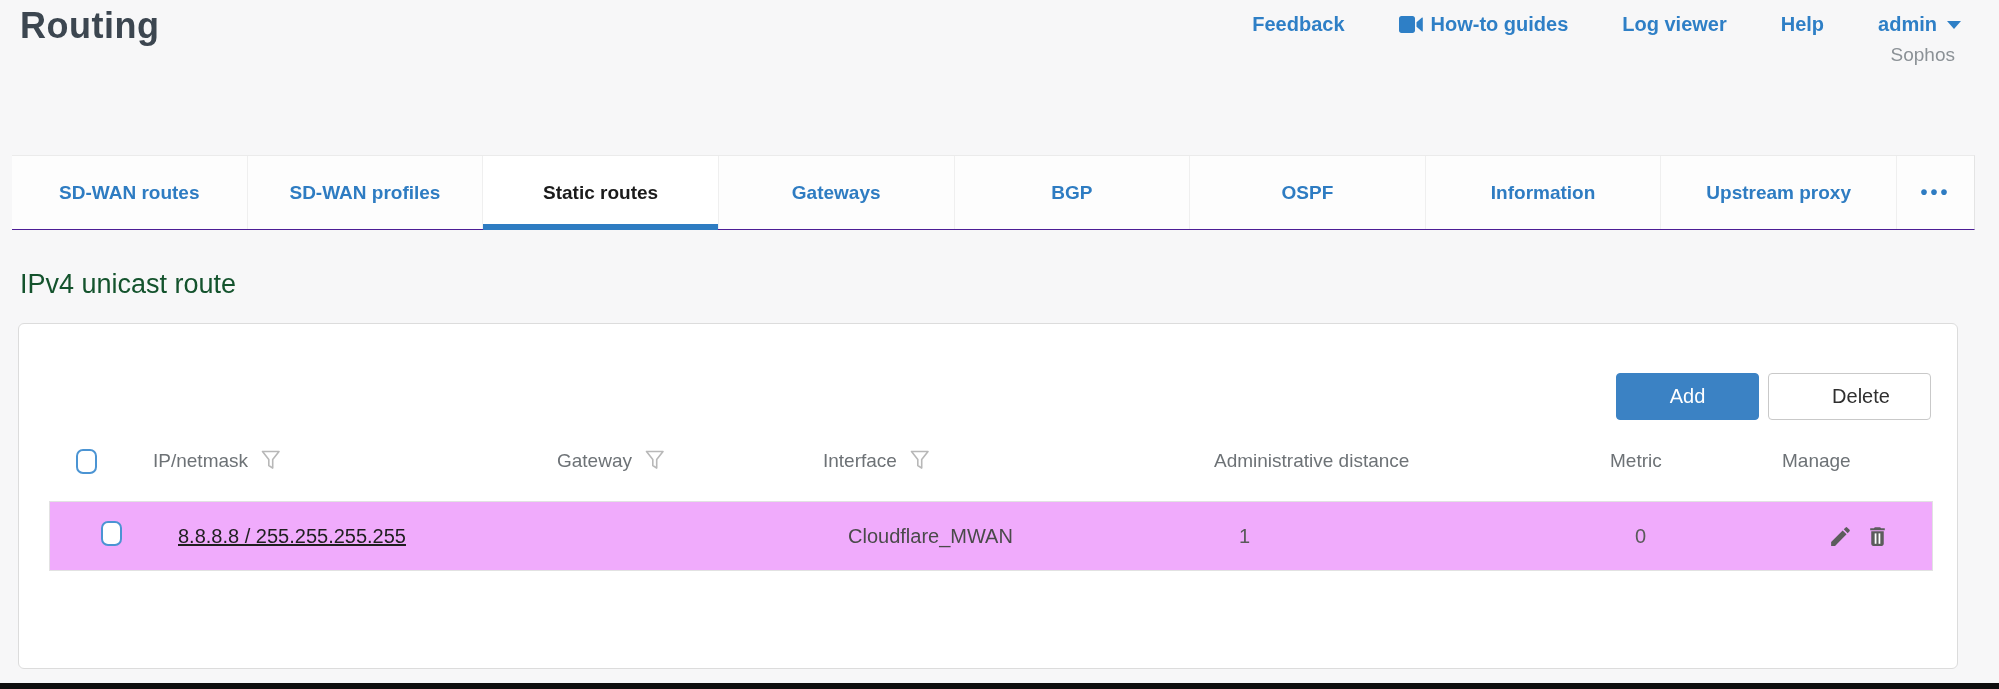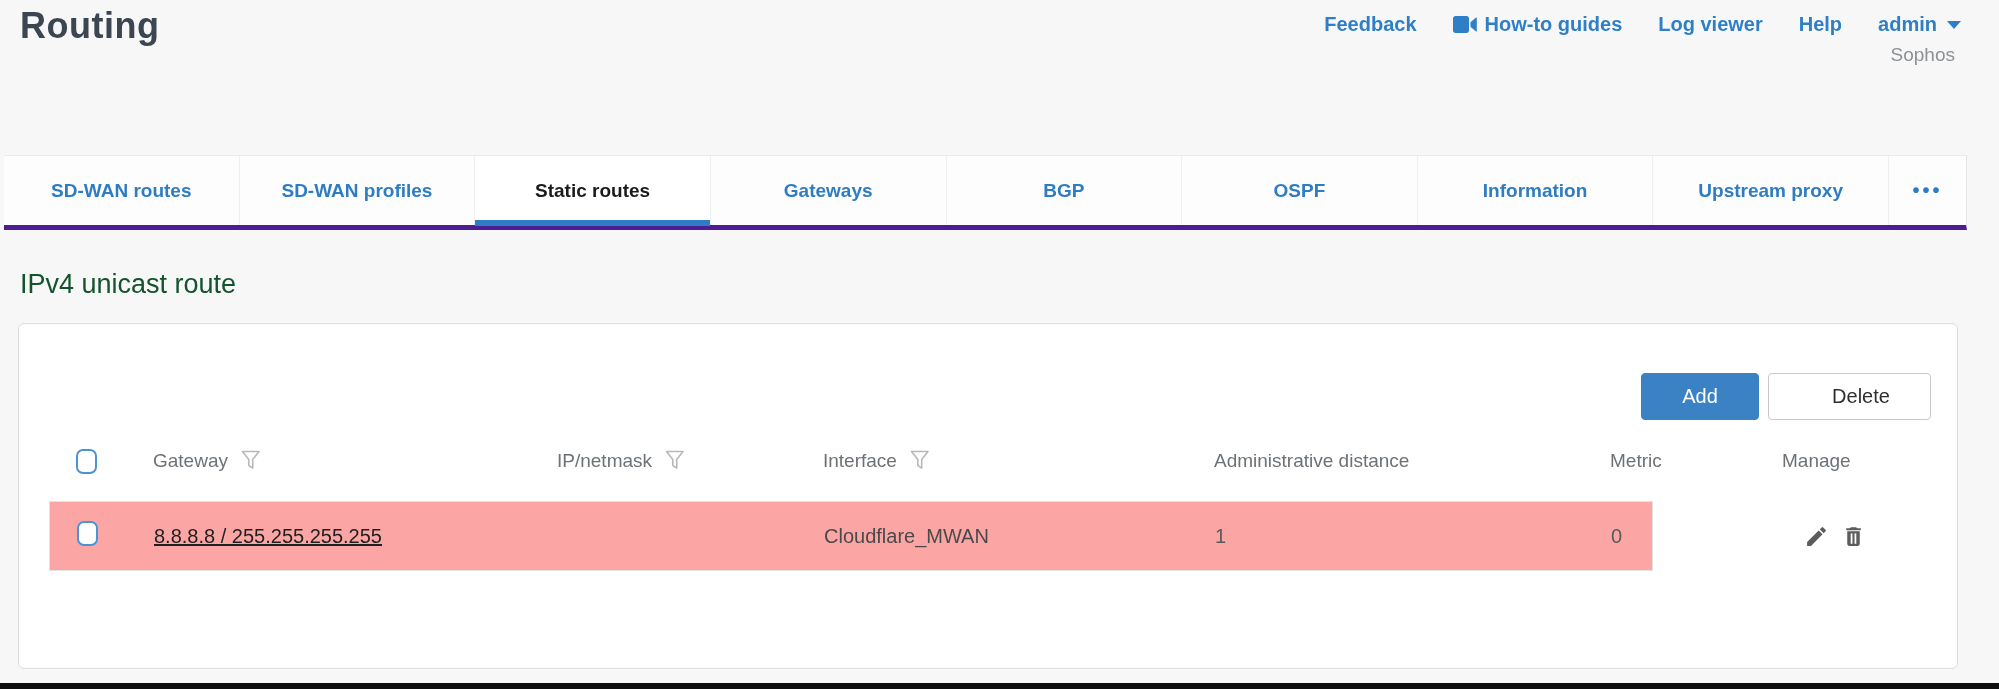--- a/index.html
+++ b/index.html
@@ -12,41 +12,41 @@
   }
   .page { position:absolute; inset:0; }
 
   
   .page-title {
     position:absolute; left:20px; top:5px;
     font-size:36px; font-weight:700; color:#3c4650; letter-spacing:.5px;
   }
   .top-nav {
     position:absolute; top:13px; right:38px;
-    display:flex; align-items:center; gap:36px;
+    display:flex; align-items:center; gap:54px;
   }
   .top-nav .navlink {
     color:#2e7fc6; font-size:20px; font-weight:600; cursor:pointer;
     display:flex; align-items:center; gap:8px; text-decoration:none;
   }
   .caret-down {
     width:0; height:0; border-left:7px solid transparent;
     border-right:7px solid transparent; border-top:8px solid #2e7fc6;
     display:inline-block; margin-left:2px;
   }
   .brand {
     position:absolute; top:44px; right:44px;
     color:#8b9196; font-size:19px; font-weight:400;
   }
 
   
   .tabbar {
-    position:absolute; left:4px; top:155px; width:1963px; height:75px;
+    position:absolute; left:12px; top:155px; width:1963px; height:75px;
     display:flex; background:#fdfdfd;
-    border-top:1px solid #ebebeb; border-bottom:5px solid #4c1d95;
+    border-top:1px solid #ebebeb; border-bottom:1px solid #4c1d95;
     border-right:1px solid #e4e4e4;
   }
   .tab {
     flex:1 1 0; display:flex; align-items:center; justify-content:center;
     font-size:19px; font-weight:700; color:#2e7cc2; cursor:pointer;
     position:relative; border-left:1px solid #efefef; background:#fdfdfd;
   }
   .tab:first-child { border-left:none; }
   .tab.active { background:#ffffff; color:#1b1b1b; }
   .tab.active::after {
@@ -71,21 +71,21 @@
 
   
   .btn-row {
     position:absolute; top:49px; right:26px; display:flex; gap:9px;
   }
   .btn {
     height:47px; border-radius:4px; font-size:20px; cursor:pointer;
     font-family:"Liberation Sans", sans-serif;
     display:flex; align-items:center; justify-content:center;
   }
-  .btn-primary { width:118px; background:#3b82c4; color:#fff; border:1px solid #3b82c4; }
+  .btn-primary { width:143px; background:#3b82c4; color:#fff; border:1px solid #3b82c4; }
   .btn-secondary { width:163px; background:#fff; color:#2f2f2f; border:1px solid #c9c9c9;padding-left:23px; }
 
   
   .grid {
     display:grid;
     grid-template-columns:104px 404px 266px 391px 396px 172px 1fr;
     align-items:center;
   }
   .thead {
     position:absolute; left:30px; top:120px; width:1884px; height:34px;
@@ -93,22 +93,22 @@
   .th {
     display:flex; align-items:center; gap:13px;
     font-size:19px; color:#6d7276; font-weight:400;
   }
   .checkbox {
     width:21px; height:25px; border:2.5px solid #4b94d3; border-radius:7px;
     background:#fff; margin-left:27px; cursor:pointer; display:inline-block;
   }
   .funnel-icon { cursor:pointer; display:inline-flex; }
   .row-box {
-    position:absolute; left:30px; top:177px; width:1604px; height:70px;
-    border:1px solid #e2e2e2; background:#fca5a5;
+    position:absolute; left:30px; top:177px; width:1884px; height:70px;
+    border:1px solid #e2e2e2; background:#f0abfc;padding-left:24px;
   }
   .row-box .grid { height:100%; }
   .cell { font-size:20px; color:#4a4a4a; }
   .ip-link {
     font-size:20px; color:#1f1f1f; font-weight:500;
     text-decoration:underline; cursor:pointer;
   }
   .num { color:#5a5a5a; }
   .manage-cell { display:flex; gap:12px; padding-left:21px; }
   .action-icon { cursor:pointer; display:inline-flex; }
@@ -169,29 +169,29 @@
     <div class="btn-row">
       <button class="btn btn-primary">Add</button>
       <button class="btn btn-secondary">Delete</button>
     </div>
 
     <div class="thead grid">
       <div class="th">
         <span class="checkbox" style="margin-left:27px;"></span>
       </div>
       <div class="th">
-        <span>Gateway</span>
+        <span>IP/netmask</span>
         <span class="funnel-icon">
           <svg width="20" height="22" viewBox="0 0 20 22">
               <path d="M1.5 1.5h16.5l-6.3 8v8.6l-3.9-2.6v-6z" fill="none" stroke="#b8b8b8" stroke-width="1.6" stroke-linejoin="round"></path>
             </svg>
         </span>
       </div>
       <div class="th">
-        <span>IP/netmask</span>
+        <span>Gateway</span>
         <span class="funnel-icon">
           <svg width="20" height="22" viewBox="0 0 20 22">
               <path d="M1.5 1.5h16.5l-6.3 8v8.6l-3.9-2.6v-6z" fill="none" stroke="#b8b8b8" stroke-width="1.6" stroke-linejoin="round"></path>
             </svg>
         </span>
       </div>
       <div class="th">
         <span>Interface</span>
         <span class="funnel-icon">
           <svg width="20" height="22" viewBox="0 0 20 22">

